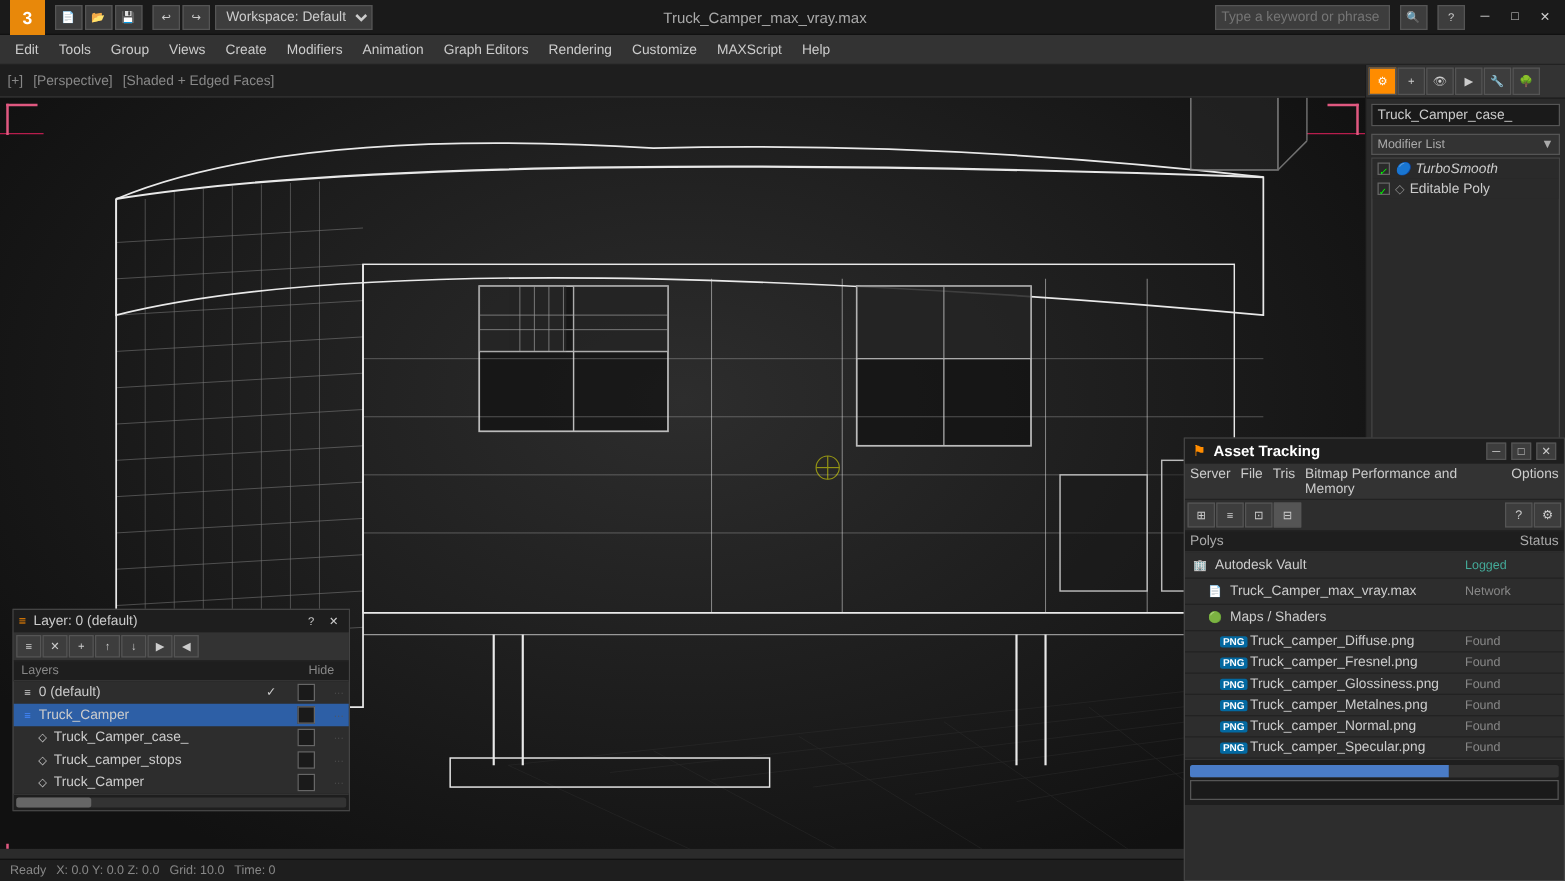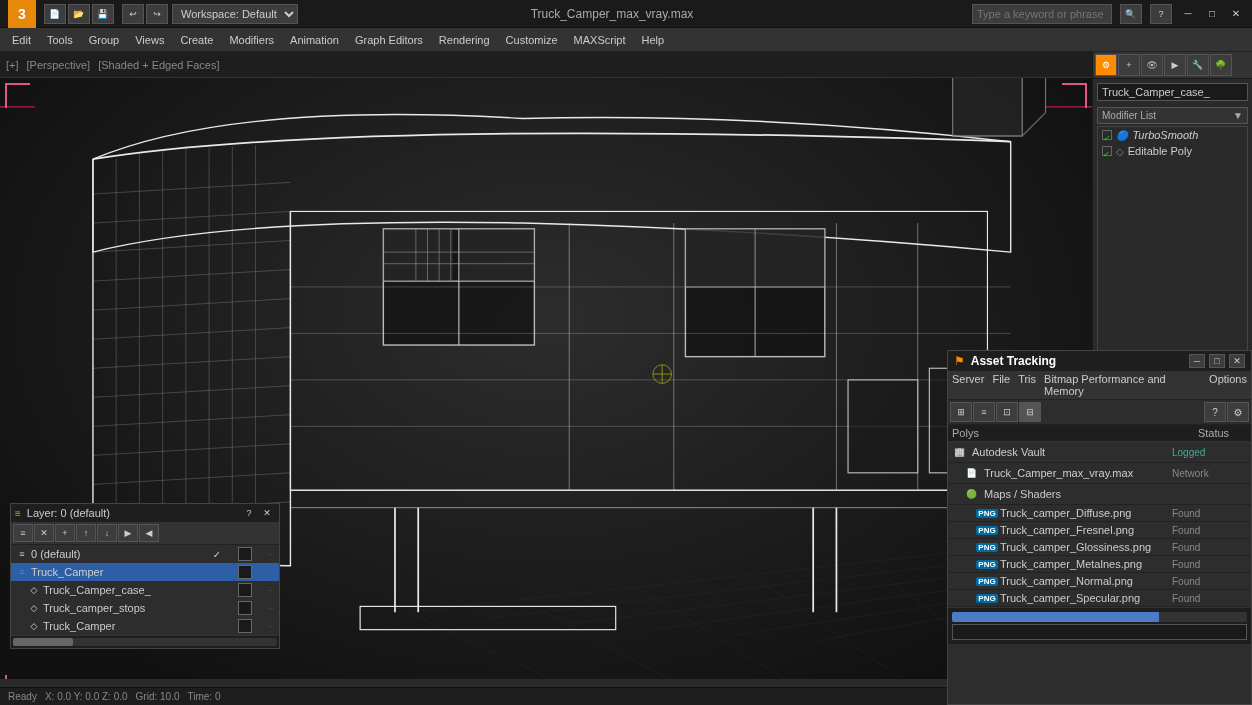--- a/index.html
+++ b/index.html
@@ -112,21 +112,21 @@
     .ap-menu { color: #ccc; font-size: 11px; cursor: pointer; }
     
     .ap-toolbar { display: flex; align-items: center; background: #2d2d2d; padding: 2px; gap: 1px; border-bottom: 1px solid #222; }
     .ap-tool { width: 22px; height: 20px; background: #3d3d3d; border: 1px solid #555; display: flex; align-items: center; justify-content: center; cursor: pointer; font-size: 9px; color: #ccc; }
     .ap-tool-sep { flex: 1; }
     .ap-tool-right { width: 22px; height: 20px; background: #3d3d3d; border: 1px solid #555; display: flex; align-items: center; justify-content: center; cursor: pointer; font-size: 10px; color: #ccc; }
     
     .ap-col-headers { display: flex; background: #1e1e1e; border-bottom: 1px solid #333; }
     .ap-col { color: #aaa; font-size: 11px; padding: 2px 4px; }
     .ap-col.name { flex: 1; }
-    .ap-col.status { width: 75px; text-align: center; margin-left: 32px; }
+    .ap-col.status { width: 75px; text-align: right; margin-left: 32px; }
     
     .ap-rows { flex: 1; overflow-y: auto; }
     .ap-row { display: flex; align-items: center; padding: 2px 4px; cursor: pointer; border-bottom: 1px solid #222; }
     .ap-row.sub-item { padding-left: 16px; }
     .ap-row.sub-sub-item { padding-left: 28px; }
     .ap-row-icon { width: 16px; height: 16px; display: flex; align-items: center; justify-content: center; font-size: 9px; margin-right: 4px; }
     .ap-row-name { flex: 1; color: #ccc; font-size: 11px; }
     .ap-row-status { width: 75px; font-size: 10px; }
     .status-logged { color: #4a9; }
     .status-found { color: #888; }
@@ -392,20 +392,24 @@
       </div>
       <div class="lp-toolbar">
         <div class="lp-tool">≡</div>
         <div class="lp-tool">✕</div>
         <div class="lp-tool">+</div>
         <div class="lp-tool">↑</div>
         <div class="lp-tool">↓</div>
         <div class="lp-tool">▶</div>
         <div class="lp-tool">◀</div>
       </div>
+      <div class="lp-headers">
+        <span class="lp-header layers">Layers</span>
+        <span class="lp-header hide">Hide</span>
+      </div>
 
       <div class="lp-row">
         <div class="lp-row-indent">
           <div class="lp-row-icon">≡</div>
           <span class="lp-row-label">0 (default)</span>
         </div>
         <div class="lp-row-check">✓</div>
         <div class="lp-row-hide">
             <div class="lp-row-box"></div>
           </div>

